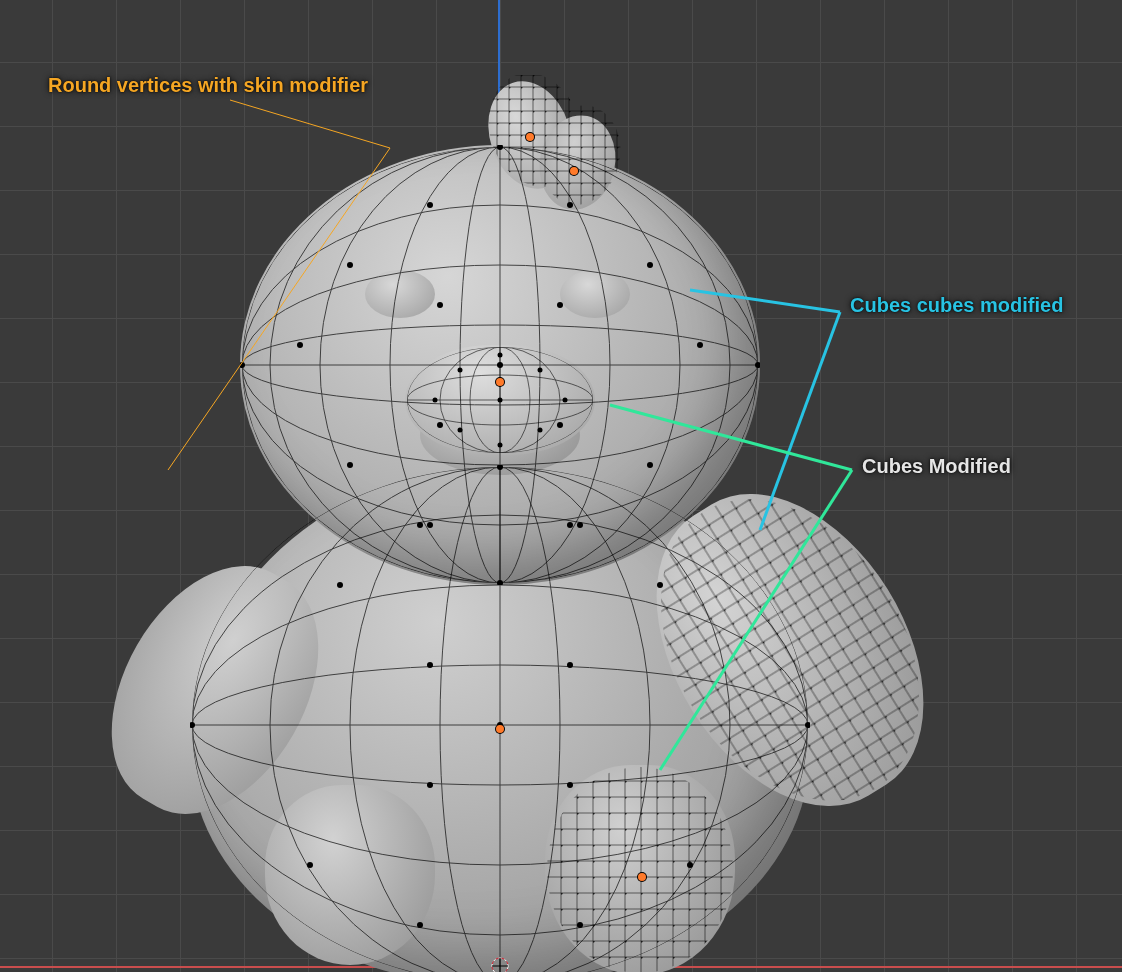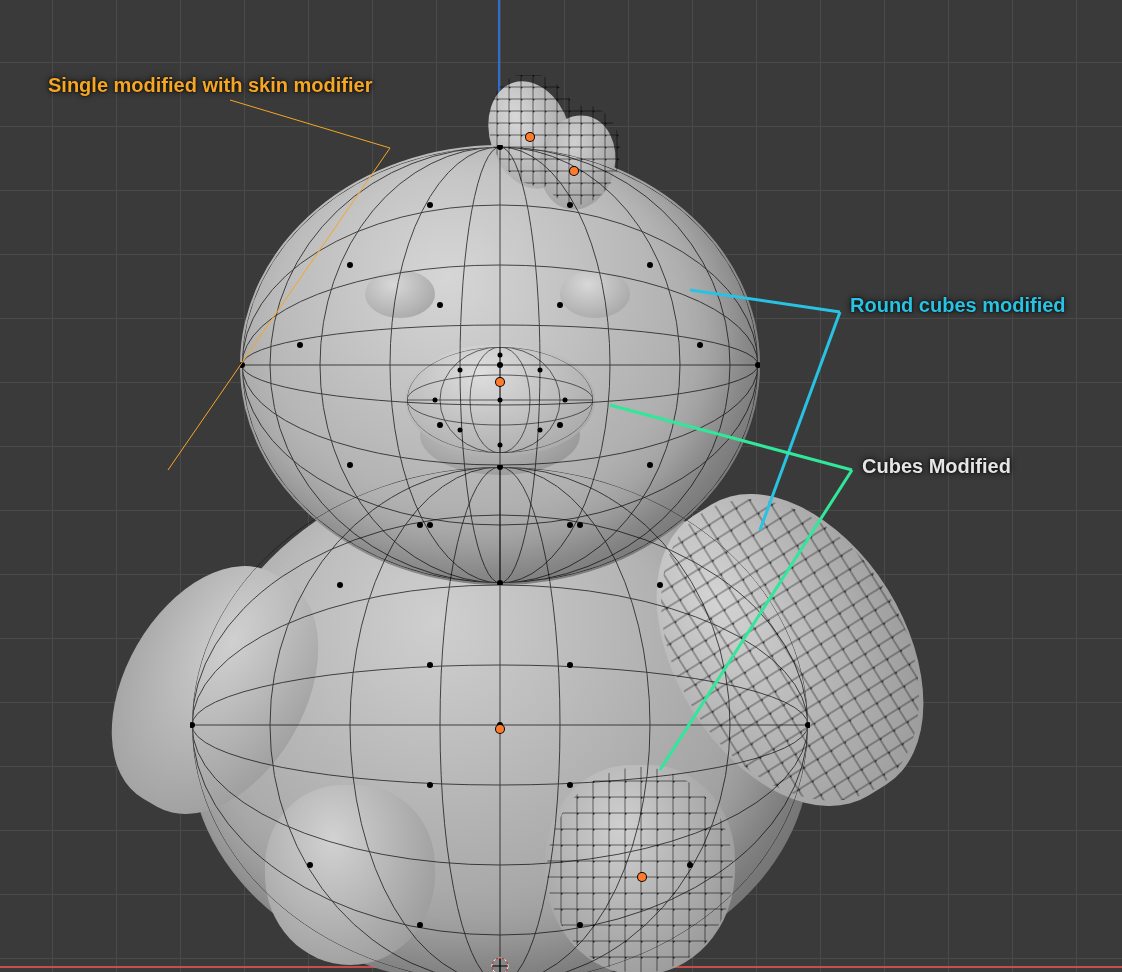--- a/index.html
+++ b/index.html
@@ -339,23 +339,23 @@
 
     <polyline points="230,100 390,148 168,470" fill="none" stroke="#f5a623"></polyline>
 
     <line x1="840" y1="312" x2="690" y2="290" stroke="#28c3e3"></line>
     <line x1="840" y1="312" x2="760" y2="530" stroke="#28c3e3"></line>
 
     <line x1="852" y1="470" x2="610" y2="405" stroke="#30e79a"></line>
     <line x1="852" y1="470" x2="660" y2="770" stroke="#30e79a"></line>
   </svg>
 
-  <div class="annotation ann-orange" style="left:48px; top:74px;">Single modified with skin modifier</div>
-
-  <div class="annotation ann-cyan" style="left:850px; top:294px;">Round cubes modified</div>
+  <div class="annotation ann-orange" style="left:48px; top:74px;">Round vertices with skin modifier</div>
+
+  <div class="annotation ann-cyan" style="left:850px; top:294px;">Cubes cubes modified</div>
 
   <div class="annotation ann-green" style="left:862px; top:455px;">Cubes Modified</div>
 
   <div class="cursor3d">
     <svg viewBox="0 0 20 20">
       <circle cx="10" cy="10" r="8" fill="none" stroke="#fff" stroke-width="1" stroke-dasharray="3 3"></circle>
       <circle cx="10" cy="10" r="8" fill="none" stroke="#d23" stroke-width="1" stroke-dasharray="3 3" stroke-dashoffset="3"></circle>
       <line x1="10" y1="2" x2="10" y2="18" stroke="#000"></line>
       <line x1="2" y1="10" x2="18" y2="10" stroke="#000"></line>
     </svg>

